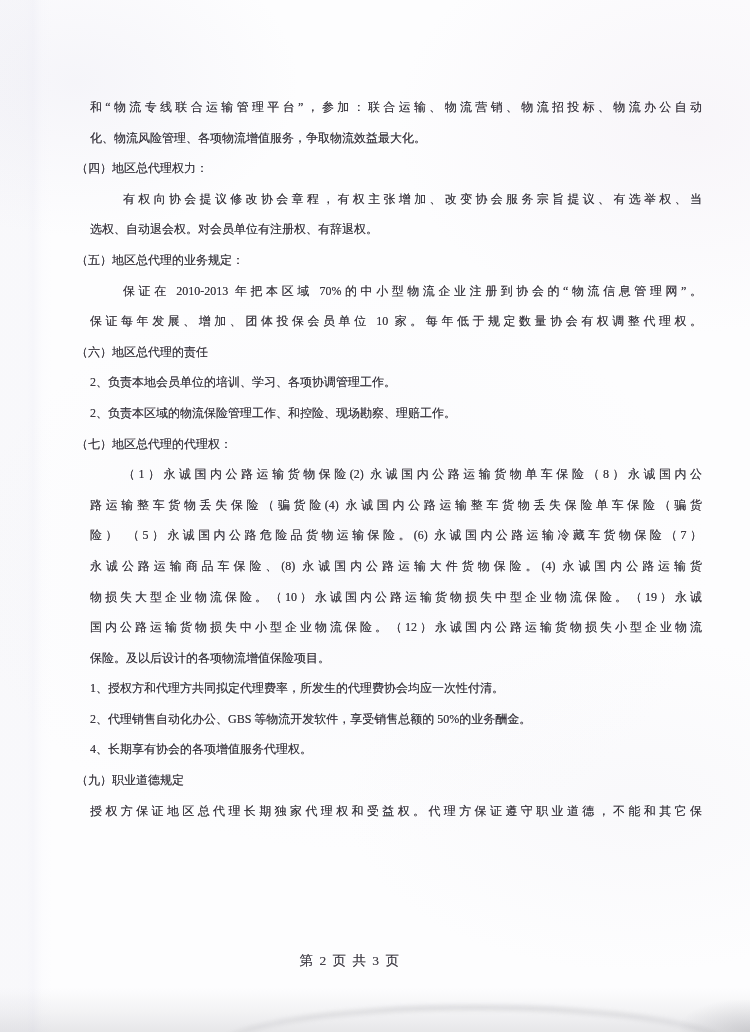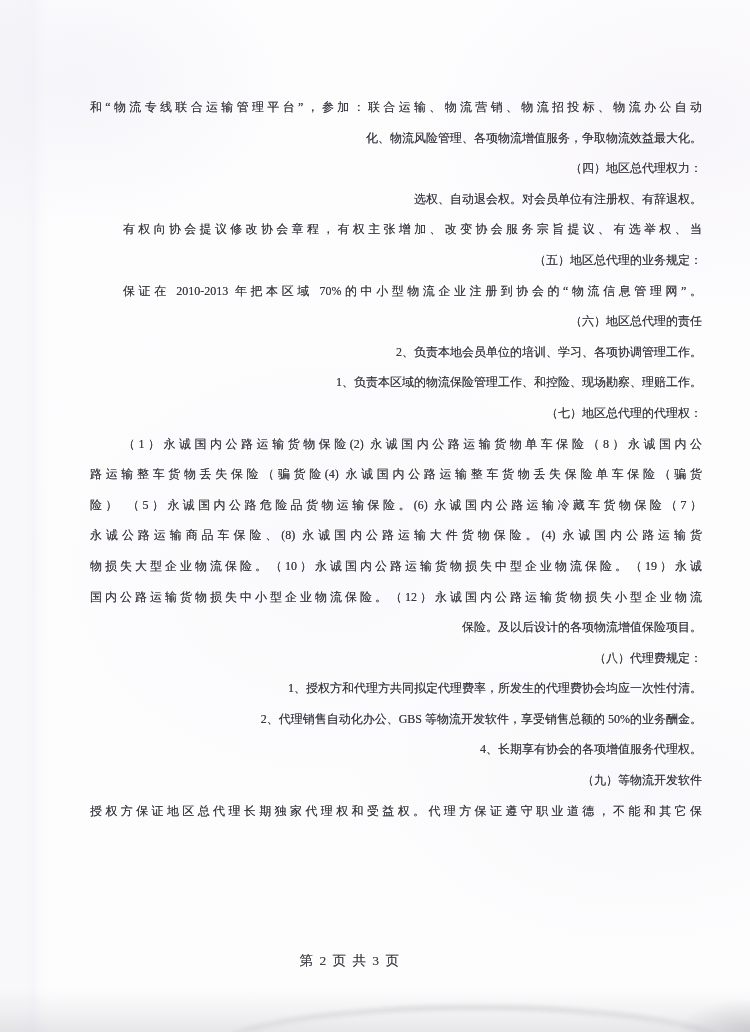--- a/index.html
+++ b/index.html
@@ -51,21 +51,21 @@
     left: 90px;
     right: 48px;
     color: #3b3840;
     font-size: 12px;
     text-shadow: 0 0 0.6px rgba(62,58,68,0.75);
   }
   .ln {
     height: 30.6px;
     line-height: 30.6px;
     white-space: pre-wrap;
-    text-align: right;
+    text-align: left;
   }
   .ln.j   { text-align: justify; text-align-last: justify; }
   .ln.ind { text-indent: 33px; }
   .ln.sect{ text-indent: -14px; }
   .footer {
     position: absolute;
     top: 952px;
     left: 0;
     width: 750px;
     transform: translateX(-25px);
@@ -78,40 +78,40 @@
 </style>
 </head>
 <body>
 
 <div class="scan">
 
   <div class="body-text">
     <div class="ln j">和“物流专线联合运输管理平台”，参加：联合运输、物流营销、物流招投标、物流办公自动</div>
     <div class="ln">化、物流风险管理、各项物流增值服务，争取物流效益最大化。</div>
     <div class="ln sect">（四）地区总代理权力：</div>
+    <div class="ln ind j">有权向协会提议修改协会章程，有权主张增加、改变协会服务宗旨提议、有选举权、当</div>
     <div class="ln">选权、自动退会权。对会员单位有注册权、有辞退权。</div>
-    <div class="ln ind j">有权向协会提议修改协会章程，有权主张增加、改变协会服务宗旨提议、有选举权、当</div>
     <div class="ln sect">（五）地区总代理的业务规定：</div>
     <div class="ln ind j">保证在 2010-2013 年把本区域 70%的中小型物流企业注册到协会的“物流信息管理网”。</div>
+    <div class="ln j">保证每年发展、增加、团体投保会员单位 10 家。每年低于规定数量协会有权调整代理权。</div>
     <div class="ln sect">（六）地区总代理的责任</div>
     <div class="ln">2、负责本地会员单位的培训、学习、各项协调管理工作。</div>
-    <div class="ln">1、负责本区域的物流保险管理工作、和控险、现场勘察、理赔工作。</div>
+    <div class="ln">2、负责本区域的物流保险管理工作、和控险、现场勘察、理赔工作。</div>
     <div class="ln sect">（七）地区总代理的代理权：</div>
     <div class="ln ind j">（1）永诚国内公路运输货物保险(2) 永诚国内公路运输货物单车保险（8）永诚国内公</div>
     <div class="ln j">路运输整车货物丢失保险（骗货险(4) 永诚国内公路运输整车货物丢失保险单车保险（骗货</div>
     <div class="ln j">险） （5）永诚国内公路危险品货物运输保险。(6) 永诚国内公路运输冷藏车货物保险（7）</div>
     <div class="ln j">永诚公路运输商品车保险、(8) 永诚国内公路运输大件货物保险。(4) 永诚国内公路运输货</div>
     <div class="ln j">物损失大型企业物流保险。（10）永诚国内公路运输货物损失中型企业物流保险。（19）永诚</div>
     <div class="ln j">国内公路运输货物损失中小型企业物流保险。（12）永诚国内公路运输货物损失小型企业物流</div>
     <div class="ln">保险。及以后设计的各项物流增值保险项目。</div>
-    <div class="ln sect">（八）代理费规定：</div>
     <div class="ln">1、授权方和代理方共同拟定代理费率，所发生的代理费协会均应一次性付清。</div>
     <div class="ln">2、代理销售自动化办公、GBS 等物流开发软件，享受销售总额的 50%的业务酬金。</div>
     <div class="ln">4、长期享有协会的各项增值服务代理权。</div>
-    <div class="ln sect">（九）等物流开发软件</div>
+    <div class="ln sect">（九）职业道德规定</div>
     <div class="ln j">授权方保证地区总代理长期独家代理权和受益权。代理方保证遵守职业道德，不能和其它保</div>
   </div>
 
   <div class="footer">第 2 页 共 3 页</div>
 
   <div class="edge-shadow-band"></div>
   <div class="edge-shadow-arc"></div>
   <div class="corner-shade"></div>
 
 </div>

